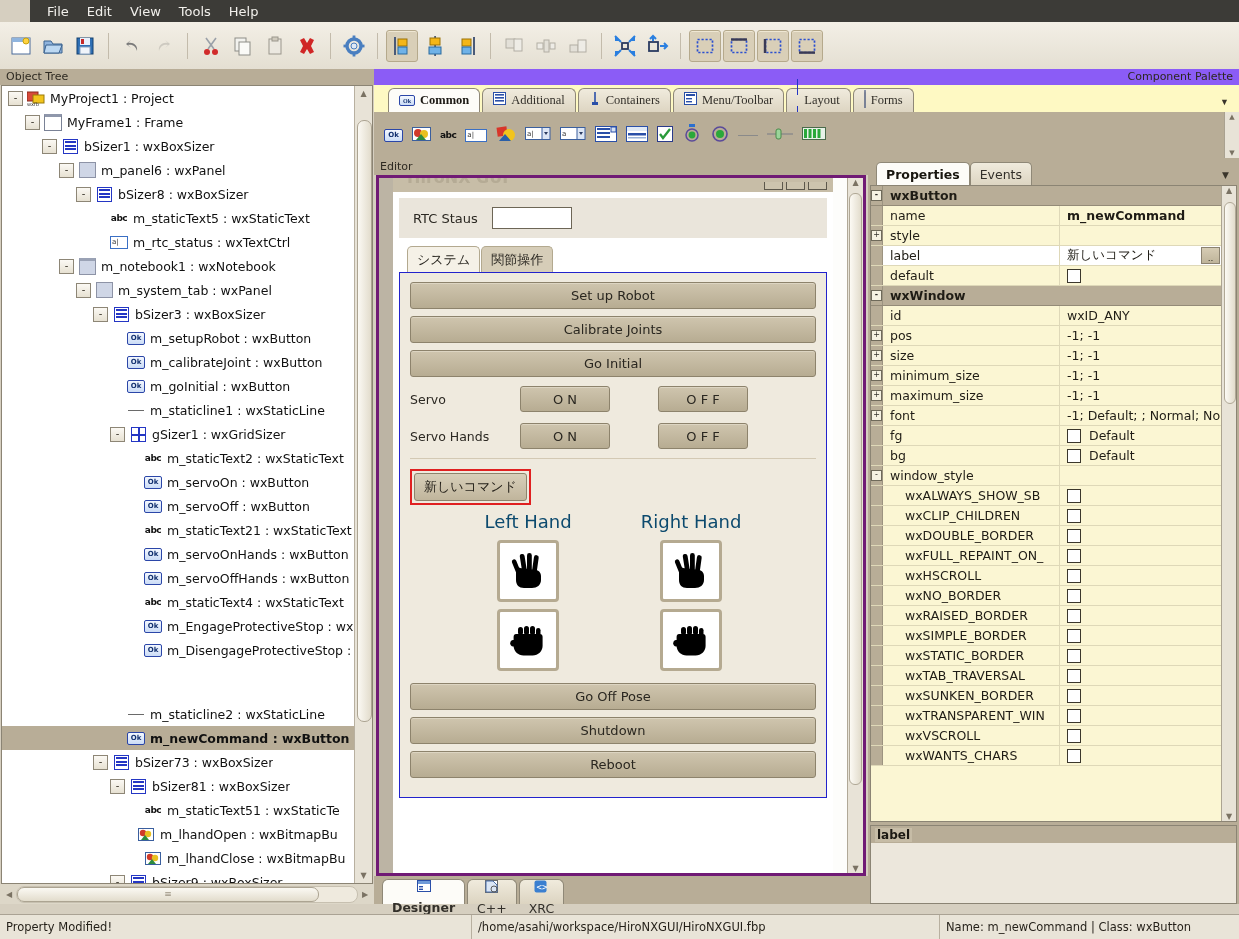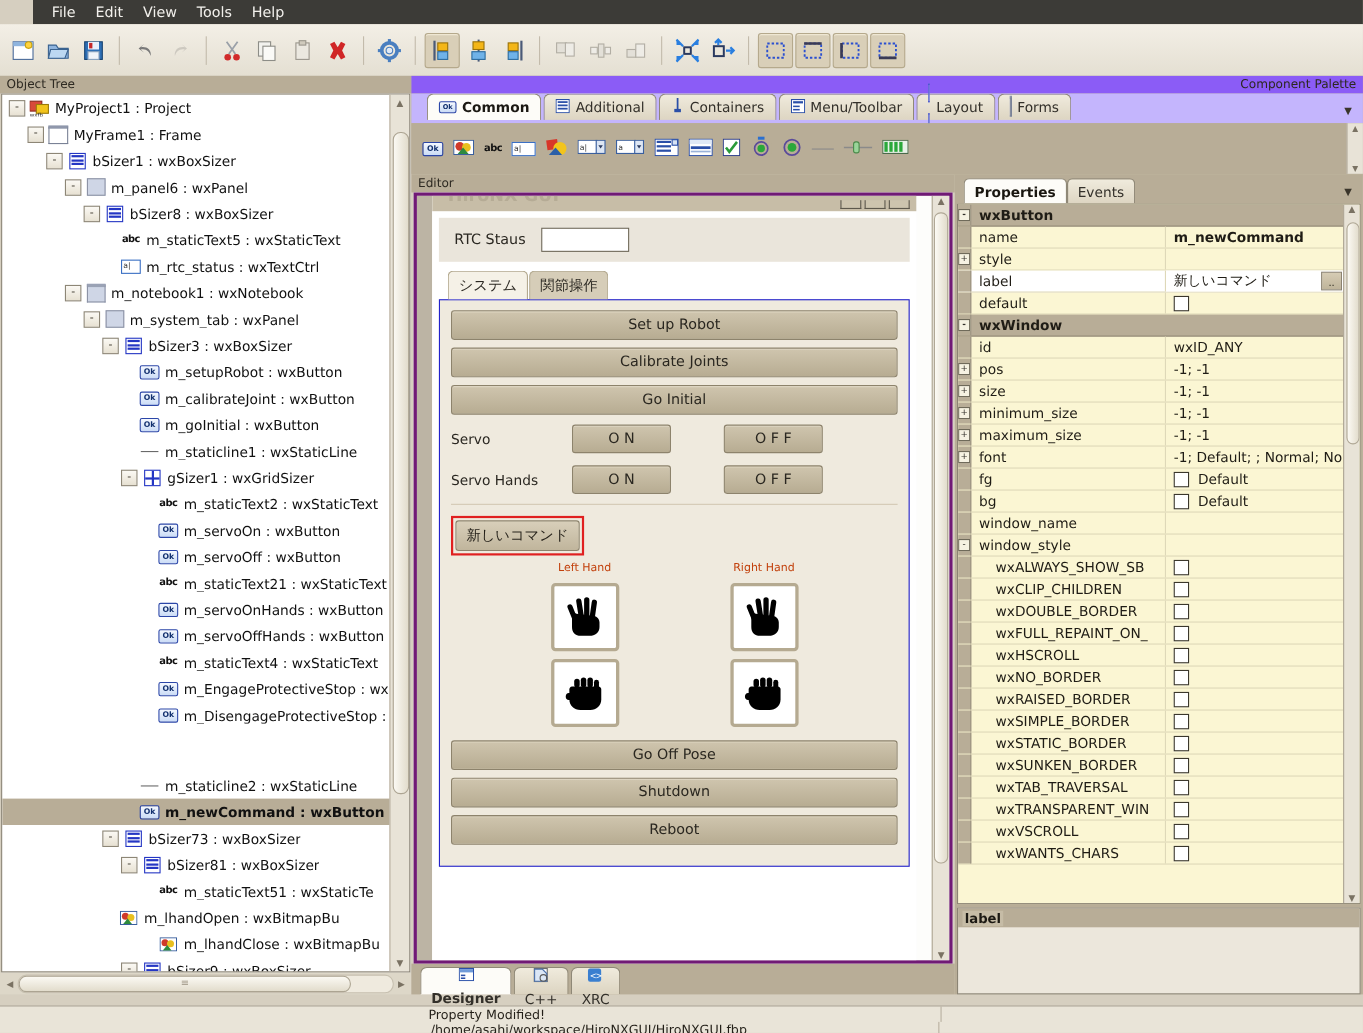--- a/index.html
+++ b/index.html
@@ -48,21 +48,21 @@
   .hscrollwrap{height:20px;background:#ddd7c8;display:flex;align-items:center;padding:0 2px;}
   .hsarr{width:14px;text-align:center;font-size:8px;color:#7a7263;}
   .hthumb{height:13px;border-radius:7px;background:linear-gradient(#fbf9f3,#e2dccc);border:1px solid #aca492;
           display:flex;align-items:center;justify-content:center;color:#9a9280;font-size:9px;}
   .hsrail{flex:1;height:15px;background:#efeade;border:1px solid #c7c0b0;border-radius:8px;display:flex;align-items:center;}
 
   
   .rightwrap{flex:1;display:flex;flex-direction:column;min-width:0;}
   .palettepane{height:90px;background:#b8ad97;}
   .palrow{height:16px;background:#8b5cf6;color:#2c281f;font-size:11px;padding:1px 6px 0;box-sizing:border-box;text-align:right;}
-  .paltabs{height:27px;display:flex;align-items:flex-start;padding-left:14px;background:#c4b5fd;position:relative;}
+  .paltabs{height:27px;display:flex;align-items:flex-end;padding-left:14px;background:#fef9c3;position:relative;font-family:Liberation Serif, serif;}
   .ptab{height:23px;display:flex;align-items:center;gap:5px;padding:0 10px;font-size:12.5px;color:#33302a;
         background:linear-gradient(#f0ebdd,#ddd5c2);border:1px solid #8f8877;border-bottom:none;
         border-radius:6px 6px 0 0;margin-right:2px;}
   .ptab.active{background:#fdfcf8;font-weight:bold;color:#1b1813;}
   .palcaret{position:absolute;right:10px;bottom:5px;color:#3a352b;font-size:9px;}
   .palicons{height:46px;background:#b8ad97;display:flex;align-items:center;padding-left:10px;gap:9px;position:relative;}
   .palsb{position:absolute;right:0;top:0;bottom:0;width:14px;background:#e8e3d7;border-left:1px solid #a9a190;
          display:flex;flex-direction:column;justify-content:space-between;align-items:center;font-size:7px;color:#7a7263;padding:1px 0;}
 
   .lowerwrap{flex:1;display:flex;min-height:0;}
@@ -91,21 +91,21 @@
   .gridrow{display:flex;align-items:center;height:30px;margin-bottom:7px;}
   .gridrow .glbl{width:110px;font-size:12.5px;color:#2b2822;}
   .gridrow .wbtn{width:88px;height:24px;}
   .gridrow .gap{width:48px;}
   .hr{height:1px;background:#d3c9b4;margin:6px 0 10px;}
   .newcmdwrap{display:inline-block;border:2px solid #e02020;padding:2px;margin-bottom:6px;}
   .newcmd{display:inline-flex;align-items:center;justify-content:center;height:26px;padding:0 9px;
           background:linear-gradient(#d8cfba,#c0b59c);border:1px solid #8d836c;border-radius:3px;font-size:13px;color:#231f18;}
   .handcols{display:flex;justify-content:space-around;padding:0 40px;}
   .handcol{display:flex;flex-direction:column;align-items:center;gap:7px;}
-  .handlbl{font-size:10px;color:#c2410c;margin-bottom:1px;}
+  .handlbl{font-size:18px;color:#0c4a6e;margin-bottom:1px;}
   .bmpbtn{width:56px;height:56px;background:#fff;border:3px solid #b5aa91;border-radius:4px;
           display:flex;align-items:center;justify-content:center;}
   .edscroll{position:absolute;right:0;top:0;bottom:0;width:15px;background:#e8e3d7;border-left:1px solid #b0a897;}
   .edleftbar{position:absolute;left:0;top:0;bottom:0;width:14px;background:#bcb4a4;}
   .edtabs{height:28px;display:flex;align-items:flex-end;padding-left:8px;gap:2px;background:#b8ad97;}
   .edtab{height:24px;display:flex;align-items:center;gap:5px;padding:0 9px;font-size:12.5px;color:#33302a;
          background:linear-gradient(#f0ebdd,#dcd4c1);border:1px solid #8f8877;border-bottom:none;border-radius:6px 6px 0 0;flex-direction:column;}
   .edtab.active{background:#fdfcf8;font-weight:bold;}
 
   
@@ -132,21 +132,21 @@
   .dotbtn{margin-left:auto;margin-right:2px;width:17px;height:15px;background:linear-gradient(#d6ccb4,#bfb49a);
           border:1px solid #8b8270;font-size:9px;display:flex;align-items:end;justify-content:center;color:#2c281f;}
   .gsb{position:absolute;right:0;top:0;bottom:0;width:14px;background:#e8e3d7;border-left:1px solid #aca492;}
   .gsbthumb{position:absolute;left:2px;width:10px;border-radius:6px;background:linear-gradient(90deg,#fcfaf4,#e2dccc);border:1px solid #b0a896;}
   .descbox{height:77px;border:1px solid #8b8474;margin:3px 2px 0;background:#ece7dc;display:flex;flex-direction:column;}
   .deschdr{height:17px;background:#b8ad97;display:flex;align-items:center;padding-left:4px;}
   .deschdr span{font-weight:bold;font-size:12px;color:#1c1913;background:#c6bca6;padding:0 2px;}
 
   
   .statusbar{position:absolute;left:0;right:0;bottom:0;height:24px;background:#e9e4d8;border-top:1px solid #aaa294;
-             display:flex;align-items:center;font-size:11.5px;color:#231f18;flex-direction:column;}
+             display:flex;align-items:center;font-size:11.5px;color:#231f18;}
   .scell{height:100%;display:flex;align-items:center;padding:0 6px;box-sizing:border-box;}
   .scell.b{border-right:1px solid #b8b0a0;}
 
   .ok-ico{width:17px;height:11px;border:1px solid #2b46a8;background:linear-gradient(#f4f8ff,#cbdcf6);
           border-radius:2px;font-size:7px;color:#12306f;display:flex;align-items:center;justify-content:center;font-weight:bold;}
   .sizer-ico{width:15px;height:15px;border:1.6px solid #2436c4;background:#fff;box-sizing:border-box;}
   .sizer-ico i{display:block;height:2px;background:#2436c4;margin:1.5px 1px;}
   .grid-ico{width:15px;height:15px;border:1.6px solid #2436c4;background:#fff;box-sizing:border-box;position:relative;}
   .grid-ico::before{content:"";position:absolute;left:0;right:0;top:50%;height:1.6px;background:#2436c4;}
   .grid-ico::after{content:"";position:absolute;top:0;bottom:0;left:50%;width:1.6px;background:#2436c4;}
@@ -556,21 +556,21 @@
               </span>
               <span class="lbl">bSizer81 : wxBoxSizer</span>
             </div>
             <div class="tnode" style="padding-left: 125px;">
               <span class="nospace"></span>
               <span class="ico">
                 <span class="abc-ico">abc</span>
               </span>
               <span class="lbl">m_staticText51 : wxStaticTe</span>
             </div>
-            <div class="tnode" style="padding-left: 89px;">
+            <div class="tnode" style="padding-left: 118px;">
               <span class="nospace"></span>
               <span class="ico">
                 <svg width="16" height="13">
                   <rect x="0.5" y="0.5" width="15" height="12" fill="#fff" stroke="#3a5f9e"></rect>
                   <circle cx="5" cy="5" r="3.2" fill="#d03a2a"></circle>
                   <circle cx="10" cy="6" r="3.2" fill="#e8c020"></circle>
                   <path d="M3 12l4-5 4 5z" fill="#2e8b3e"></path>
                 </svg>
               </span>
               <span class="lbl">m_lhandOpen : wxBitmapBu</span>
@@ -1040,27 +1040,20 @@
                 </div>
                 <div class="grow">
                   <span class="gutter"></span>
                   <span class="gname">bg</span>
                   <span class="gval">
                     <span class="cbx"></span>
                     <span style="margin-left: 8px;">Default</span>
                   </span>
                 </div>
                 <div class="grow">
-                  <span class="gutter"></span>
-                  <span class="gname">window_name</span>
-                  <span class="gval">
-                    <span></span>
-                  </span>
-                </div>
-                <div class="grow">
                   <span class="gutter">
                     <span class="gexp">-</span>
                   </span>
                   <span class="gname">window_style</span>
                   <span class="gval">
                     <span></span>
                   </span>
                 </div>
                 <div class="grow">
                   <span class="gutter"></span>
@@ -1120,28 +1113,28 @@
                 </div>
                 <div class="grow">
                   <span class="gutter"></span>
                   <span class="gname ind">wxSTATIC_BORDER</span>
                   <span class="gval">
                     <span class="cbx"></span>
                   </span>
                 </div>
                 <div class="grow">
                   <span class="gutter"></span>
+                  <span class="gname ind">wxTAB_TRAVERSAL</span>
+                  <span class="gval">
+                    <span class="cbx"></span>
+                  </span>
+                </div>
+                <div class="grow">
+                  <span class="gutter"></span>
                   <span class="gname ind">wxSUNKEN_BORDER</span>
-                  <span class="gval">
-                    <span class="cbx"></span>
-                  </span>
-                </div>
-                <div class="grow">
-                  <span class="gutter"></span>
-                  <span class="gname ind">wxTAB_TRAVERSAL</span>
                   <span class="gval">
                     <span class="cbx"></span>
                   </span>
                 </div>
                 <div class="grow">
                   <span class="gutter"></span>
                   <span class="gname ind">wxTRANSPARENT_WIN</span>
                   <span class="gval">
                     <span class="cbx"></span>
                   </span>

